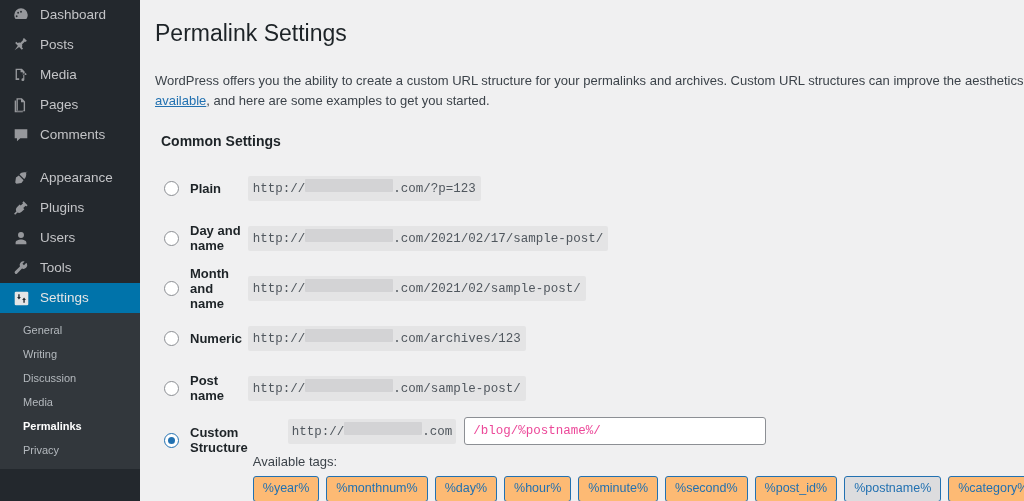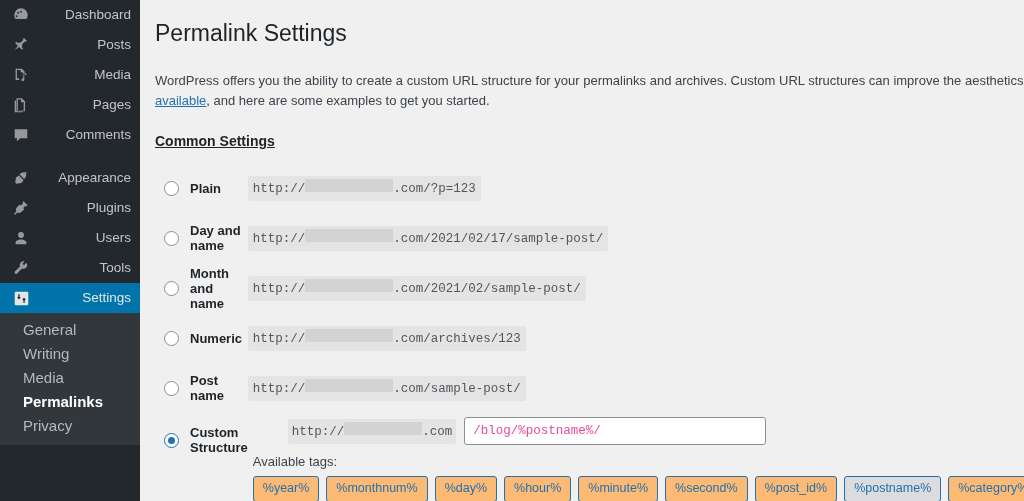--- a/index.html
+++ b/index.html
@@ -21,27 +21,26 @@
     background: #23282d;
     height: 501px;
     position: relative;
     padding-top: 0;
   }
   .menu-item {
     position: relative;
     display: flex;
     align-items: center;
     height: 30px;
-    padding: 0 9px 0 11px;
+    padding: 0 0 0 11px;
     color: #c3c4c7;
     font-size: 13.5px;
     line-height: 30px;
     cursor: pointer;
     white-space: nowrap;
-    justify-content: space-between;
   }
   .menu-item .mi-icon {
     width: 20px; height: 20px;
     margin-right: 9px;
     display: inline-flex;
     align-items: center;
     justify-content: center;
     flex: 0 0 20px;
     opacity: .72;
   }
@@ -66,21 +65,21 @@
   }
   #submenu {
     background: #32373c;
     padding: 5px 0 7px 0;
   }
   .submenu-item {
     display: block;
     padding: 0 0 0 23px;
     height: 24px;
     line-height: 24px;
-    font-size: 15px;
+    font-size: 11px;
     color: #b4b9be;
     cursor: pointer;
     white-space: nowrap;
   }
   .submenu-item.current {
     color: #fff;
     font-weight: 700;
   }
   #submenu-filler { background: #32373c; flex: 1; }
 
@@ -111,23 +110,22 @@
   }
   p.intro .wrapline { display: block; }
   a.link {
     color: #2271b1;
     text-decoration: underline;
   }
   h2.section-title {
     font-size: 14px;
     font-weight: 700;
     color: #1d2327;
-    margin: 0 0 14px 0;
+    margin: 0 0 14px 6px;
     padding: 0;
-    text-decoration: underline;
   }
 
   
   table.form-table { border-collapse: collapse; width: 100%; }
   table.form-table tr { height: 50px; }
   td.opt-label {
     width: 196px;
     vertical-align: middle;
     padding: 0 0 0 9px;
   }
@@ -325,20 +323,21 @@
               <rect x="2" y="2" width="16" height="16" rx="1.5"></rect>
               <path d="M6.2 5h1.6v3.1h1.4L7 11.2 4.8 8.1h1.4zM12.2 15h1.6v-3.1h1.4L13 8.8l-2.2 3.1h1.4z" fill="#23282d"></path>
             </svg>
           </span>
           <span class="mi-label">Settings</span>
         </div>
       </div>
     <div id="submenu">
         <div class="submenu-item">General</div>
         <div class="submenu-item">Writing</div>
+        <div class="submenu-item">Discussion</div>
         <div class="submenu-item">Media</div>
         <div class="submenu-item current">Permalinks</div>
         <div class="submenu-item">Privacy</div>
       </div>
     <div id="submenu-filler"></div>
   </nav>
 
   <main id="content">
 
     <h1 class="page-title">Permalink Settings</h1>

